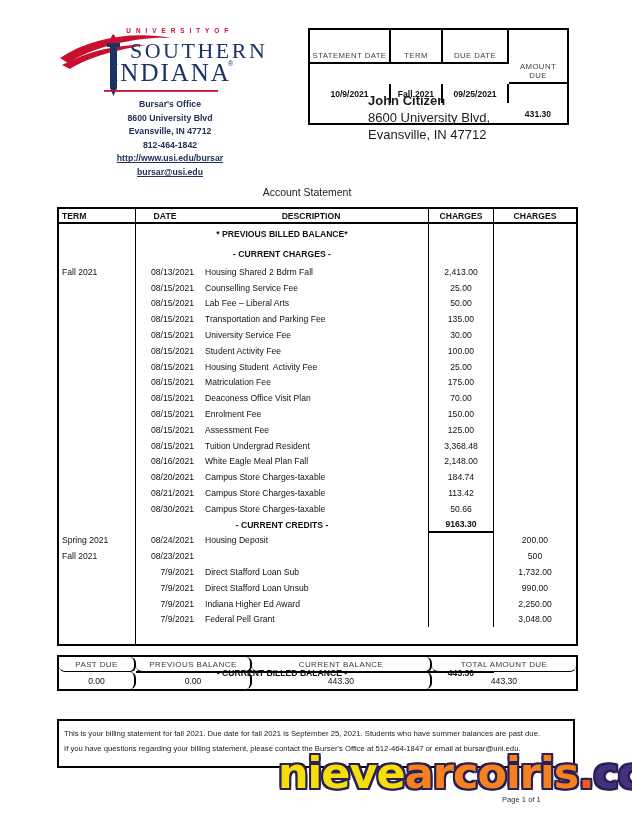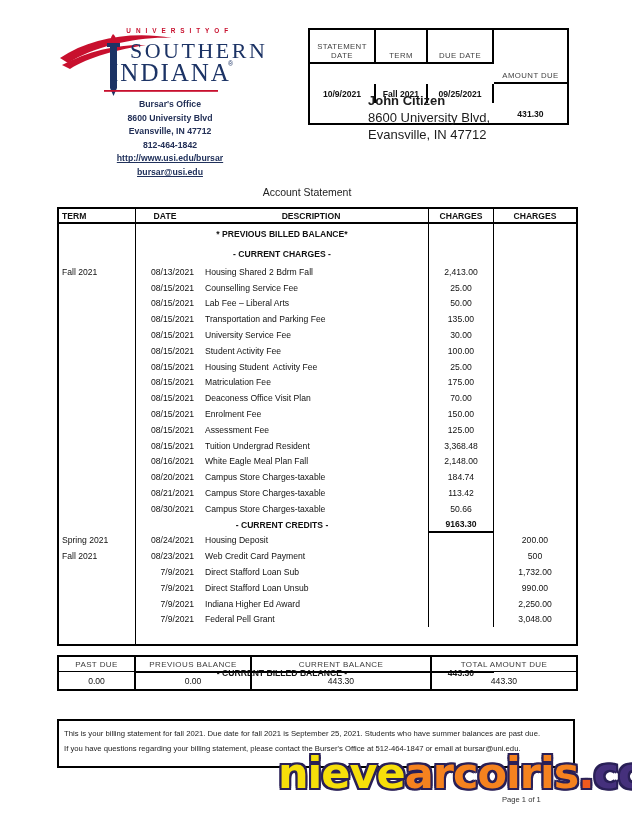--- a/index.html
+++ b/index.html
@@ -19,21 +19,21 @@
   .bursar a { color:#20315b; text-decoration:underline; display:block; }
 
   
   .stmt-box { position:absolute; left:308px; top:28px; width:261px; border:2px solid #000; }
   .stmt-row { display:flex; }
   .stmt-cell { border-right:2px solid #000; display:flex; align-items:flex-end; justify-content:center;
                text-align:center; padding:2px 1px; }
   .stmt-cell:last-child { border-right:none;margin-top:20px; }
   .stmt-head .stmt-cell { height:34px; font-size:7.8px; color:#3f3f3f; letter-spacing:.4px; border-bottom:2px solid #000; }
   .stmt-vals .stmt-cell { height:19px; font-size:8.6px; font-weight:600; color:#111; align-items:center; }
-  .sc1 { width:66px; } .sc2 { width:52px; } .sc3 { width:66px; } .sc4 { flex:1; }
+  .sc1 { width:81px; } .sc2 { width:52px; } .sc3 { width:66px; } .sc4 { flex:1; }
 
   
   .student { position:absolute; left:368px; top:92px; font-size:13px; line-height:17px; color:#1c1c1c; }
   .student .name { font-weight:bold; }
 
   
   .acct-title { position:absolute; left:57px; top:186px; width:500px; text-align:center;
                 font-size:10.5px; color:#222; }
 
   
@@ -54,21 +54,21 @@
   .section-row .c-charges { font-weight:bold; }
   .intro { height:20px; }
   .credits-total { height:15.8px; }
   .credits-total .c-charges { border-bottom:2px solid #000; }
   .billed-balance { height:17px; }
   .billed-balance .c-mid, .billed-balance .c-charges { border-top:2px solid #000;margin-top:44px; }
 
   
   .summary { position:absolute; left:57px; top:655px; width:521px; border:2px solid #000; }
   .sum-row { display:flex; }
-  .sum-cell { border-right:2px solid #000; display:flex; align-items:center; justify-content:center; }
+  .sum-cell { border-right:2px solid #000; display:flex; align-items:center; justify-content:center;border-radius:6px; }
   .sum-cell:last-child { border-right:none; }
   .sum-head .sum-cell { height:15px; font-size:8px; color:#3a3a3a; letter-spacing:.4px; border-bottom:1.5px solid #000; }
   .sum-vals .sum-cell { height:17px; font-size:8.6px; color:#111; }
   .mc1 { width:77px; } .mc2 { width:116px; } .mc3 { width:180px; } .mc4 { flex:1; }
 
   
   .footer-box { position:absolute; left:57px; top:719px; width:518px; height:49px;
                 border:2px solid #000; padding:5px 5px; font-size:7.7px; line-height:15px; color:#222; }
 
   
@@ -327,21 +327,20 @@
         <div class="c-date">08/24/2021</div>
         <div class="c-desc">Housing Deposit</div>
       </div>
       <div class="c-charges"></div>
       <div class="c-credits">200.00</div>
     </div>
         <div class="row drow">
       <div class="c-term">Fall 2021</div>
       <div class="c-mid">
         <div class="c-date">08/23/2021</div>
-        <div class="c-desc">Web Credit Card Payment</div>
       </div>
       <div class="c-charges"></div>
       <div class="c-credits">500</div>
     </div>
         <div class="row drow">
       <div class="c-term"></div>
       <div class="c-mid">
         <div class="c-date">7/9/2021</div>
         <div class="c-desc">Direct Stafford Loan Sub</div>
       </div>

